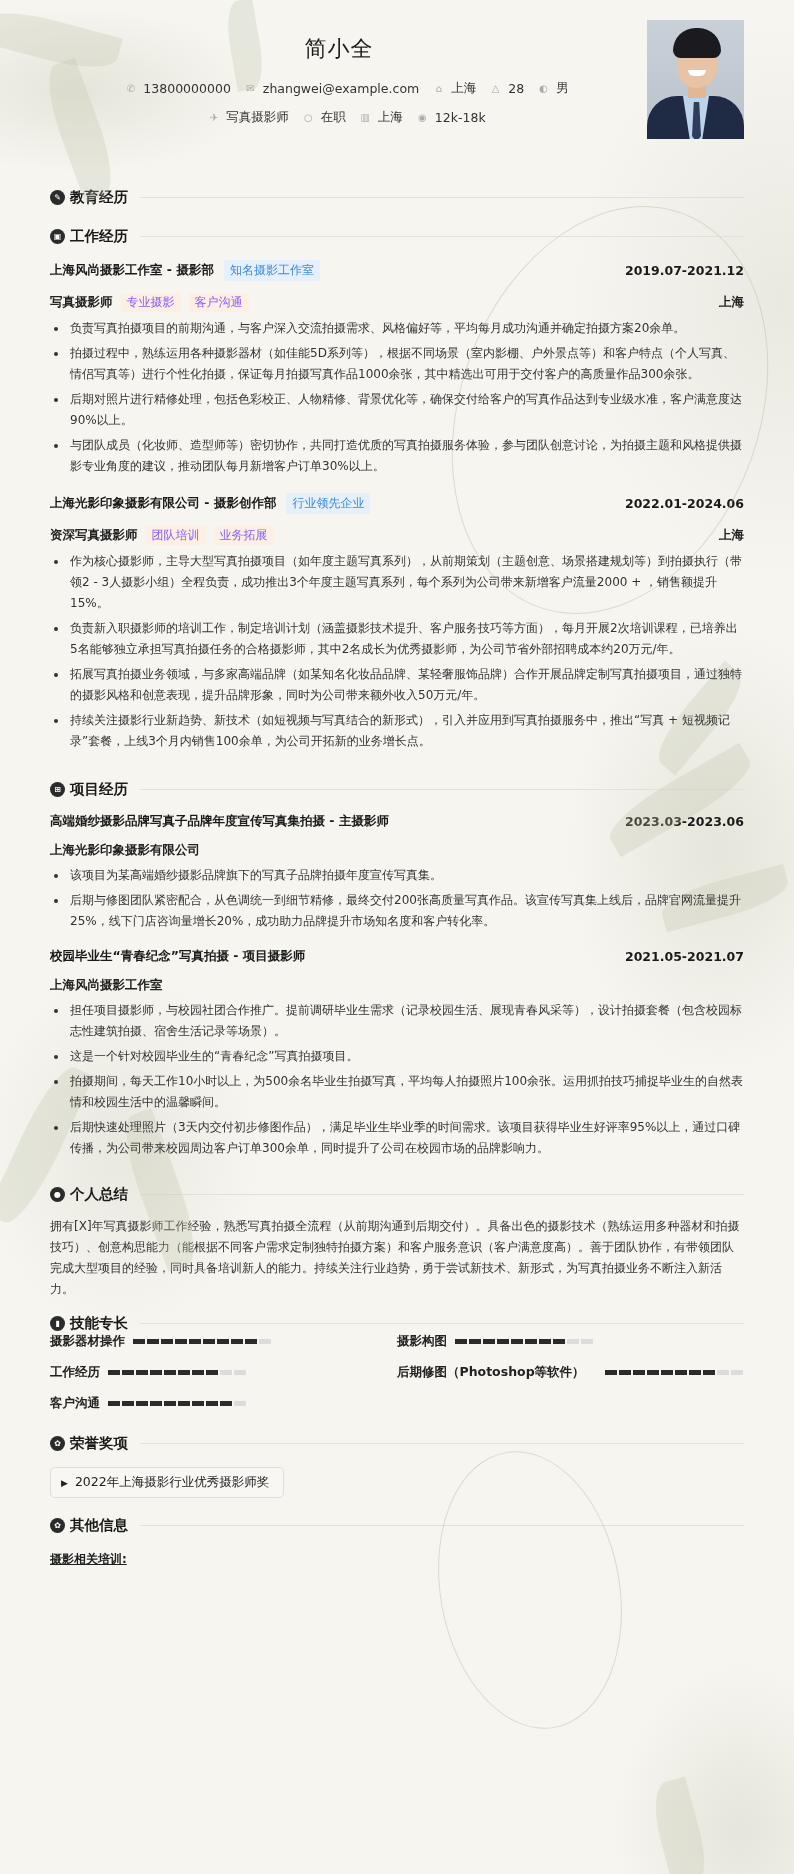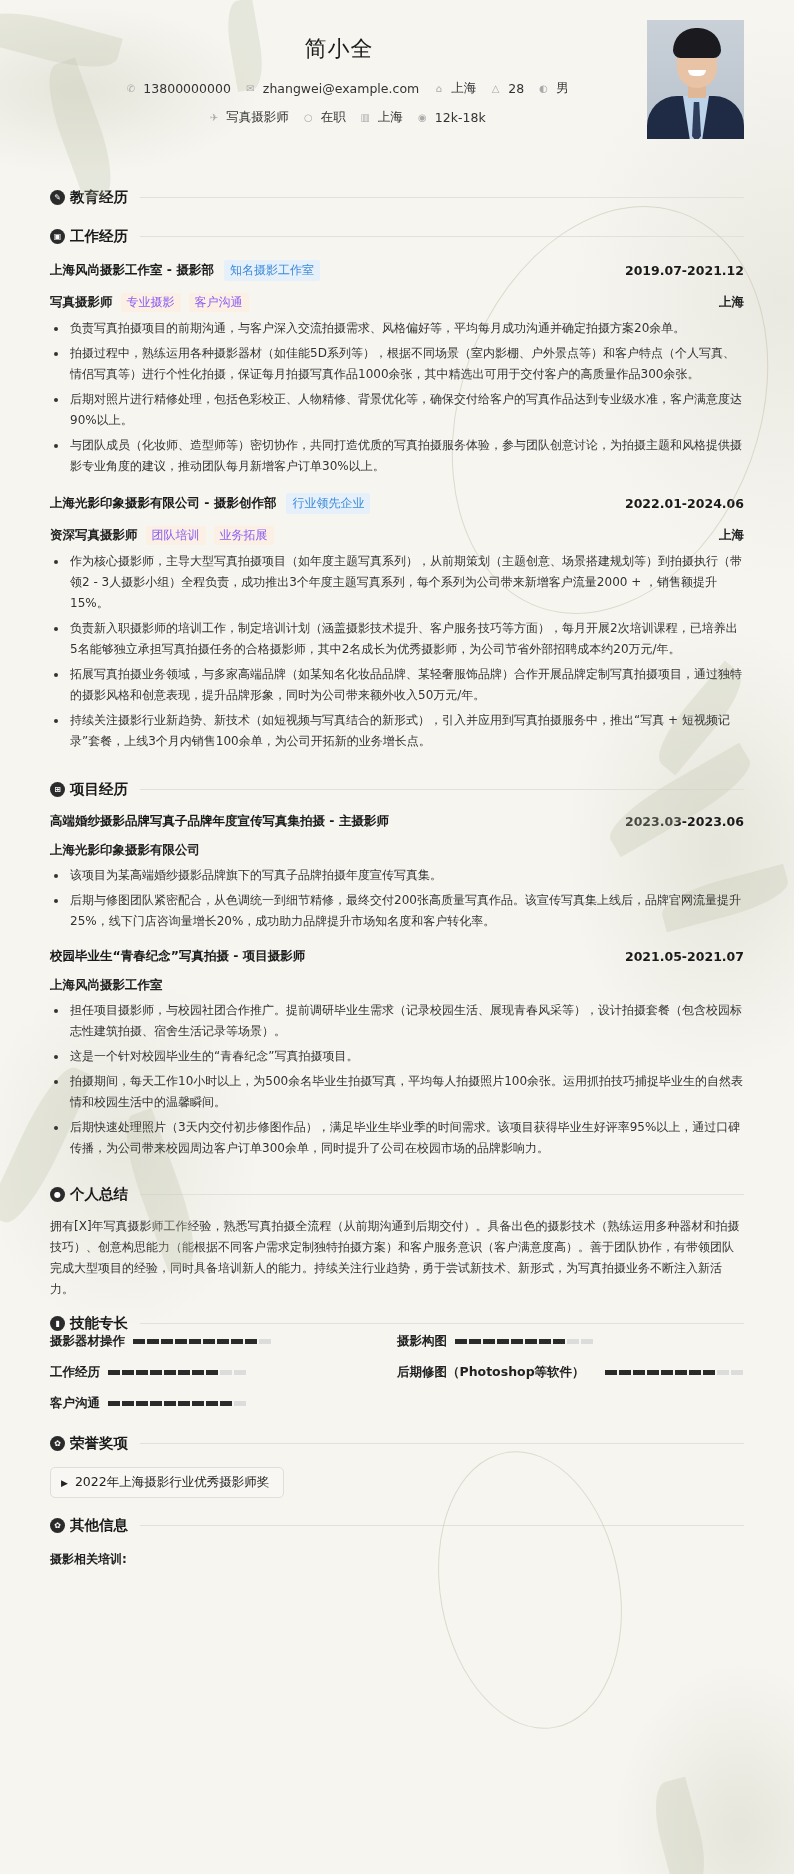--- a/index.html
+++ b/index.html
@@ -116,21 +116,21 @@
   .seg.off { background: #dcdcdc; }
 
   .award {
     display: inline-flex; align-items: center; margin-top: 14px;
     border: 1px solid #e0ded8; border-radius: 5px; padding: 6px 14px 6px 10px;
     font-size: 12.5px; background: #f8f7f3;
   }
   .award .tri { font-size: 9px; margin-right: 7px; }
 
   .other-row { display: flex; margin-top: 14px; font-size: 12px; line-height: 21px; }
-  .other-label { font-weight: bold; flex: none; white-space: nowrap; }
+  .other-label { font-weight: bold; flex: none; white-space: nowrap; text-decoration: underline; }
   .other-val { color: #333; margin-left: 4px; }
 </style>
 </head>
 <body>
 
 <div class="page">
 
   <div class="deco-leaf" style="left:-20px;top:20px;width:140px;height:40px;transform:rotate(15deg);"></div>
   <div class="deco-leaf" style="left:60px;top:60px;width:40px;height:140px;transform:rotate(-20deg);"></div>
   <div class="deco-leaf" style="left:230px;top:0px;width:30px;height:90px;transform:rotate(-10deg);"></div>

